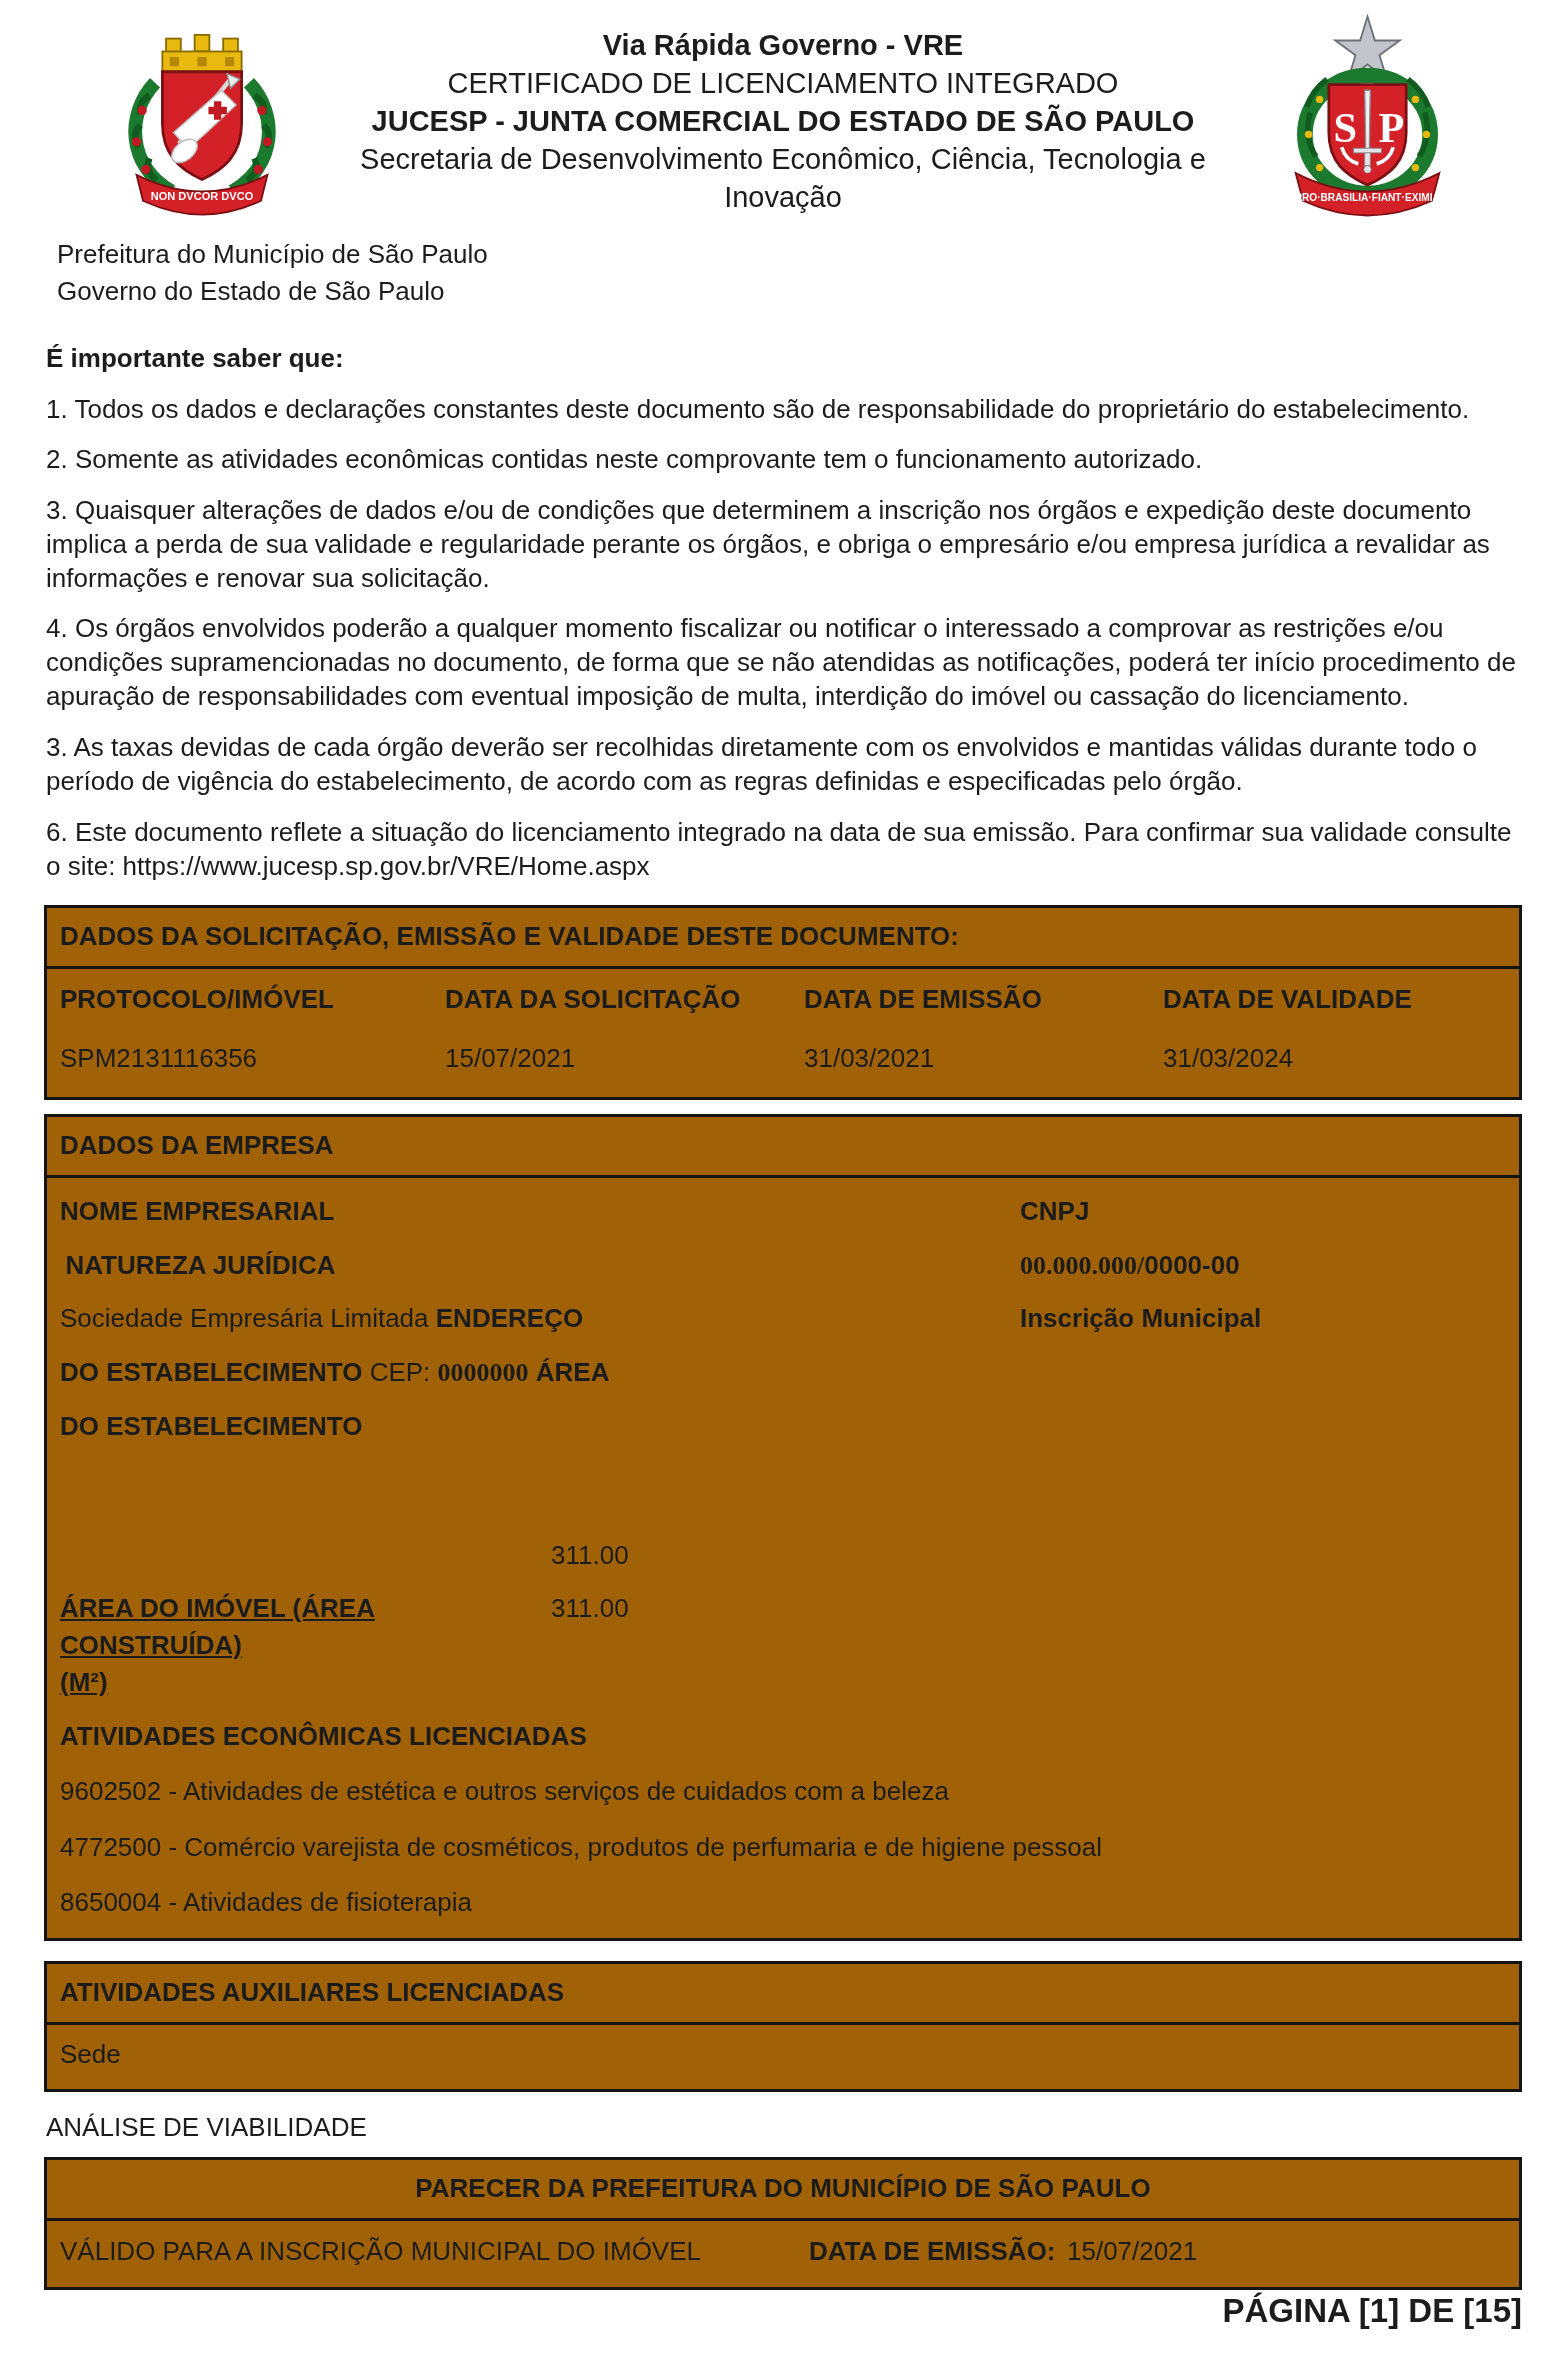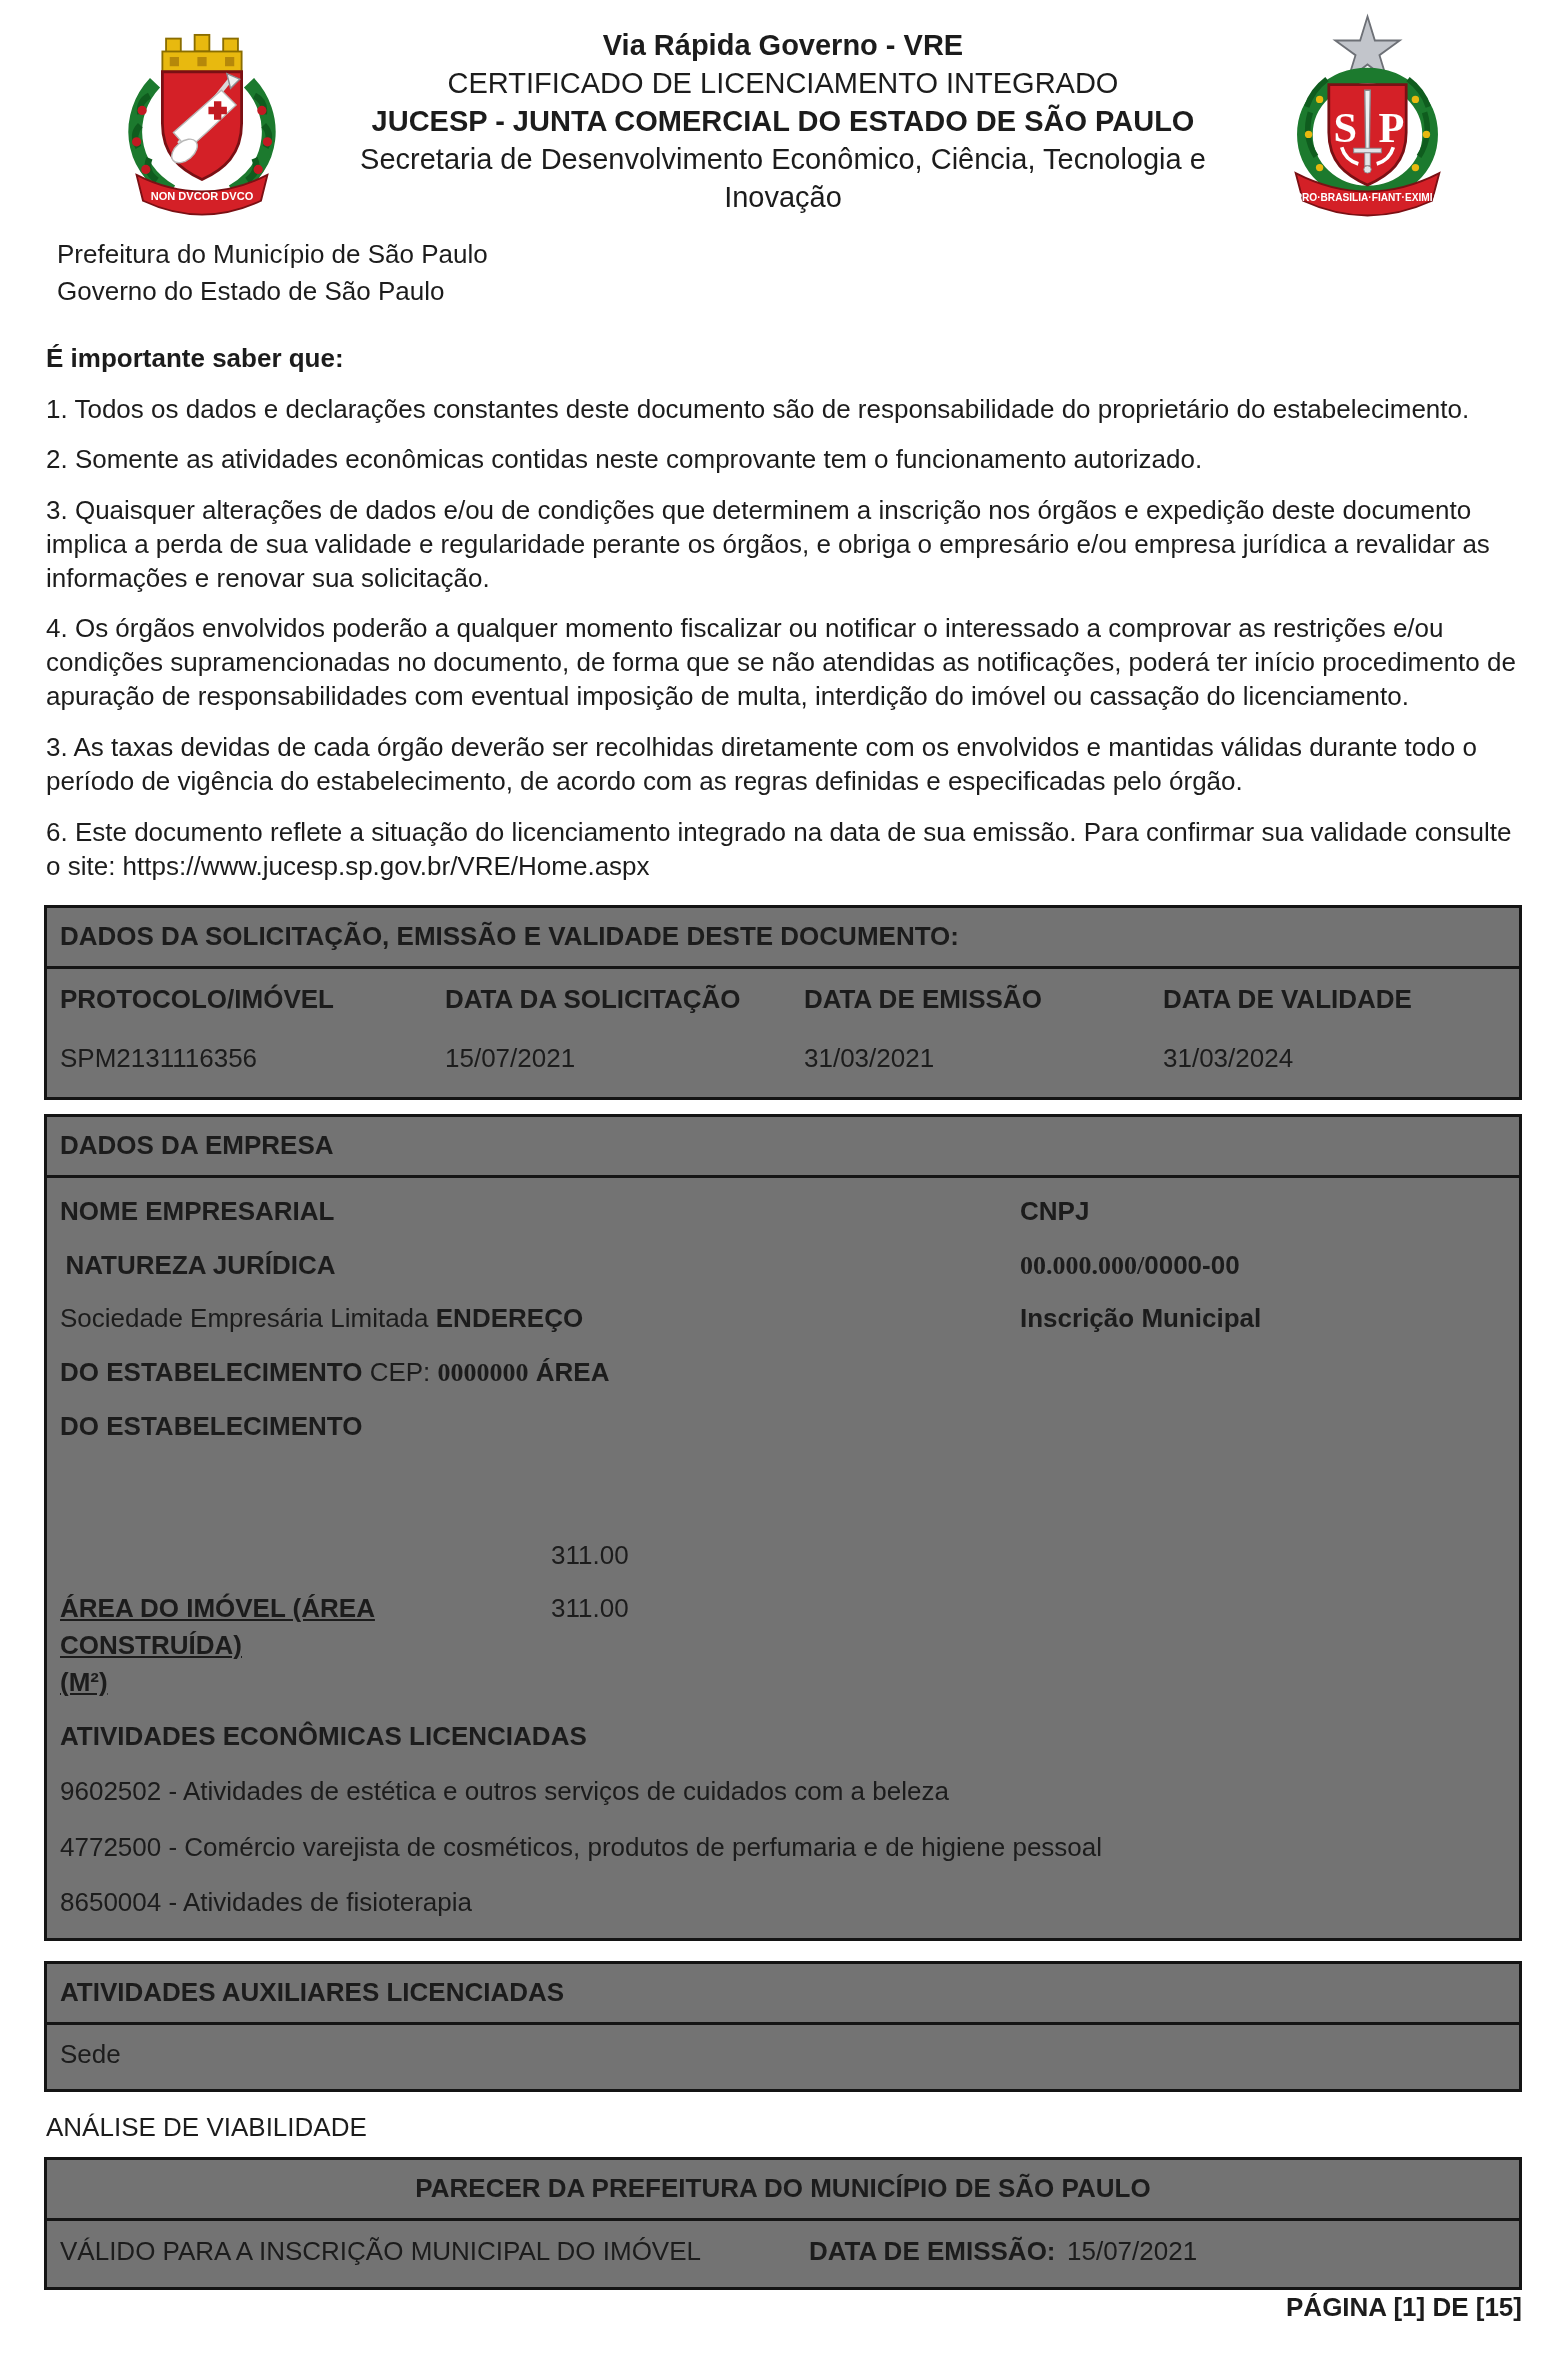--- a/index.html
+++ b/index.html
@@ -24,21 +24,21 @@
     margin-top: 20px; padding: 0 53px 0 57px;
     font-size: 26px; line-height: 37px; flex-direction: column;
   }
 
   
   .notices { margin: 31px 46px 0 46px; font-size: 26px; line-height: 34px; }
   .notices h2 { font-size: 26px; font-weight: bold; }
   .notices p { margin-top: 16.6px; }
 
   
-  .box { border: 3.7px solid #141414; margin: 4px 44px; background: #737373; }
+  .box { border: 3.7px solid #141414; margin: 4px 44px; background: #a16207; }
   .box-title {
     font-weight: bold; font-size: 26px; line-height: 37px;
     padding: 10px 13px 11px; border-bottom: 3.7px solid #141414;
   }
   .box-title.center { text-align: center; }
 
   .box1 { margin-top: 22px; }
   .grid4 { display: grid; grid-template-columns: 385px 359px 359px 1fr; }
   .t1-body { padding: 12px 13px 20px; font-size: 26px; line-height: 37px; }
   .t1-head { font-weight: bold; }
@@ -62,21 +62,21 @@
 
   .viability-label { margin: 16.6px 46px 11px 46px; font-size: 26px; line-height: 37px; }
 
   .box4 {}
   .p-body { display: flex; padding: 12px 13px 16.6px; font-size: 26px; line-height: 37px; }
   .p-body .pl { width: 749px; font-weight: normal; }
   .p-body .pm { width: 258px; font-weight: bold; }
 
   .footer {
     position: absolute; right: 44px; top: 2292px;
-    font-size: 26px; font-weight: 600;
+    font-size: 33px; font-weight: 600;
   }
 </style>
 </head>
 <body>
 
 <div class="page">
 
   <div class="coat coat-city">
     <svg width="168" height="199" viewBox="0 0 182 216">
 

